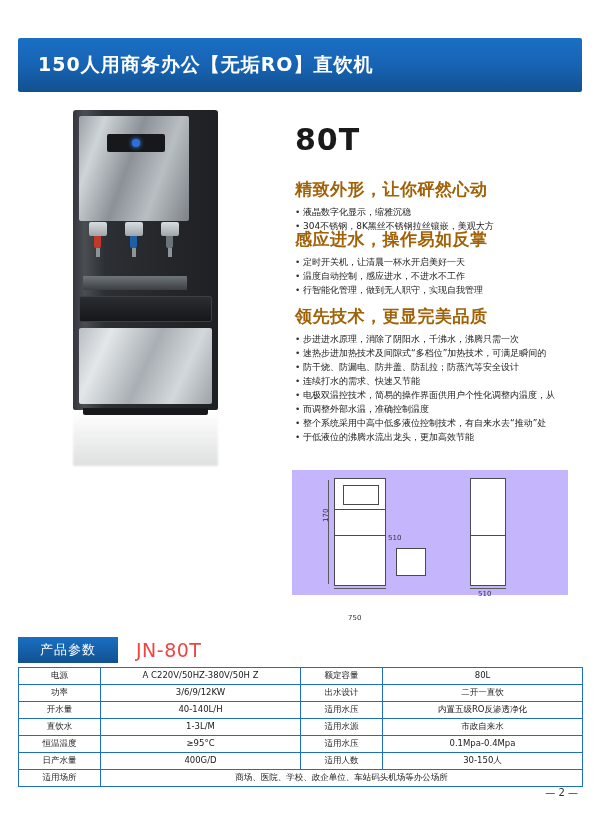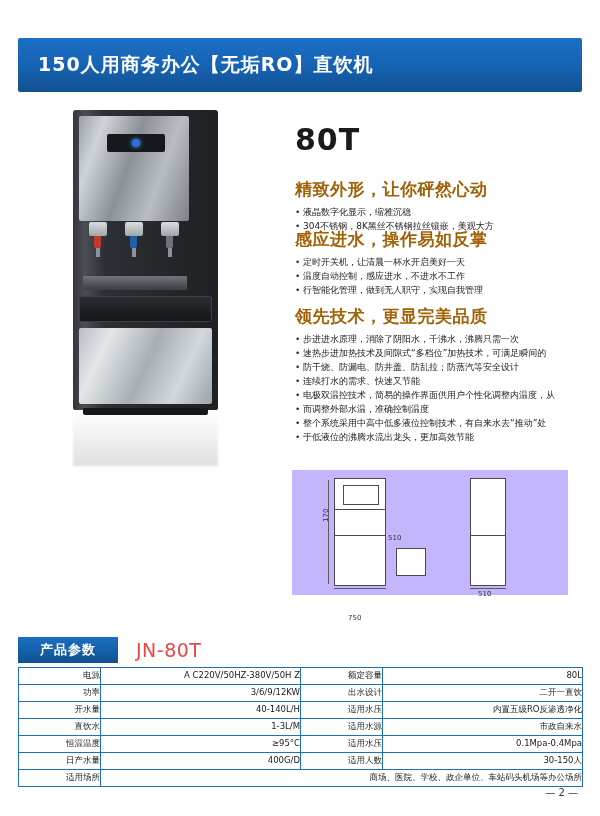--- a/index.html
+++ b/index.html
@@ -222,42 +222,42 @@
     display: flex;
     align-items: center;
     height: 28px;
     margin-bottom: 3px;
   }
   .spec-title-badge {
     width: 100px; height: 26px;
     background: linear-gradient(180deg,#1a6fc4,#11518f);
     color: #fff;
     font-size: 13px;
-    font-weight: bold;
+    font-weight: normal;
     display: flex; align-items: center; justify-content: center;
     letter-spacing: 1px;
   }
   .spec-model {
     color: #ef4444;
     font-size: 19px;
     font-weight: normal;
     padding-left: 18px;
     letter-spacing: .5px;
   }
   table.spec {
     width: 564px;
     border-collapse: collapse;
     table-layout: fixed;
   }
   table.spec td {
     border: 1px solid #1f6fc0;
     height: 17px;
     font-size: 8.5px;
     color: #1a1a1a;
-    text-align: right;
+    text-align: center;
     padding: 0 0;
     line-height: 1.1;
   }
   td.k { width: 82px; background: #ffffff; }
   td.v { width: 200px; margin-left: 12px; }
   .page-num {
     position: absolute;
     right: 22px; bottom: 18px;
     font-size: 10px;
     color: #333;

